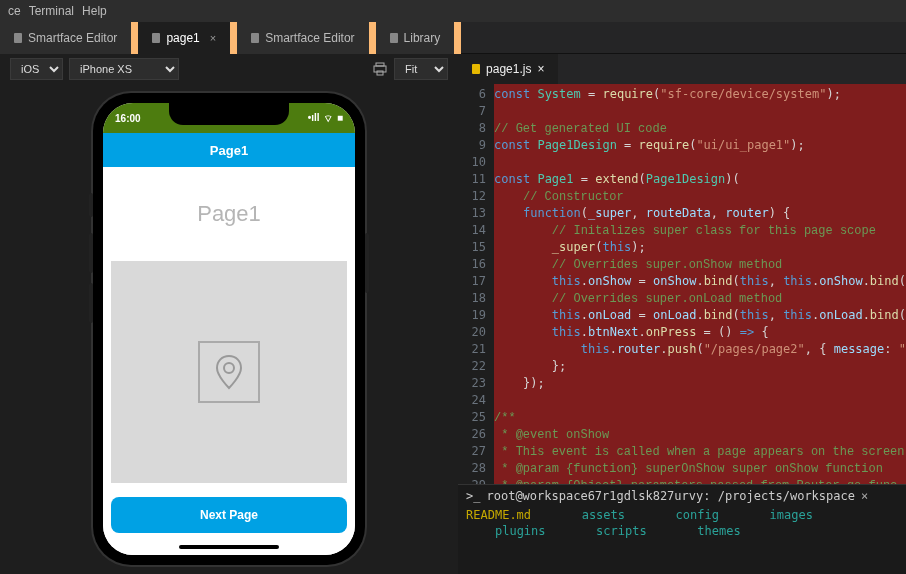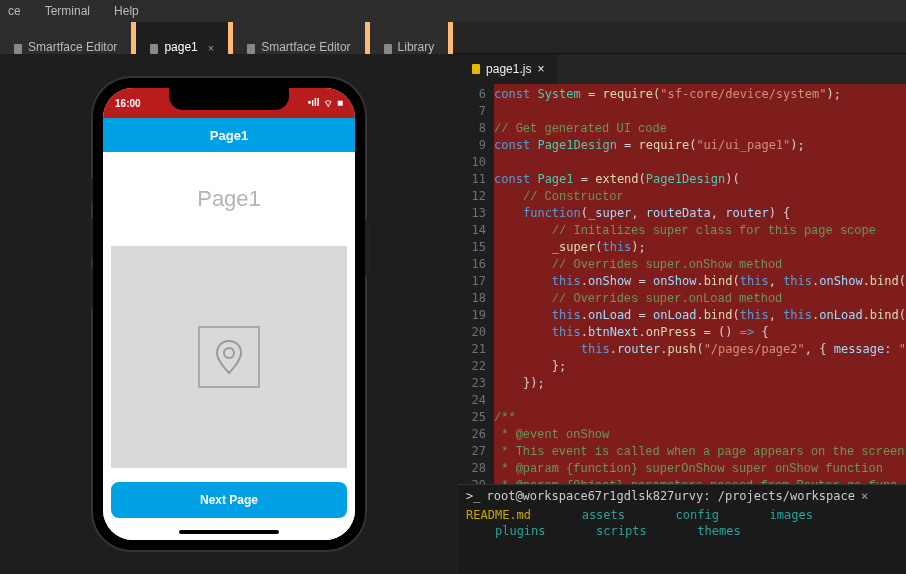--- a/index.html
+++ b/index.html
@@ -8,37 +8,37 @@
   background: #1e1e1e;
   font-family: "Segoe UI", Arial, sans-serif;
   color: #ccc;
   font-size: 12px;
   overflow: hidden;
 }
 .menubar {
   background: #2d2d2d;
   height: 22px;
   display: flex; align-items: center;
-  padding: 0 8px; gap: 24px;
+  padding: 0 8px; gap: 8px;
   color: #bbb;
 }
 .menubar span { cursor: pointer; }
 .tabbar {
   background: #252526;
   height: 32px;
   display: flex; align-items: center;
   border-bottom: 1px solid #111;
 }
 .tab {
   height: 32px;
   padding: 0 14px;
-  display: flex; align-items: flex-end; gap: 6px;
+  display: flex; align-items: center; gap: 6px;
   background: #2d2d2d;
   color: #bbb;
-  border-right: 5px solid #fdba74;
+  border-right: 7px solid #fdba74;
   cursor: pointer;
 }
 .tab.active { background: #1e1e1e; color: #fff; }
 .tab .close { font-size: 11px; color: #999; margin-left: 4px; }
 .file-icon {
   display: inline-block;
   width: 8px; height: 10px;
   background: #888;
   border-radius: 1px;
   position: relative;
@@ -106,21 +106,21 @@
   position: absolute;
   background: #222;
   border-radius: 2px;
 }
 .side-btn.l1 { left: -4px; top: 100px; width: 4px; height: 24px; }
 .side-btn.l2 { left: -4px; top: 140px; width: 4px; height: 40px; }
 .side-btn.l3 { left: -4px; top: 190px; width: 4px; height: 40px; }
 .side-btn.r1 { right: -4px; top: 140px; width: 4px; height: 60px; }
 .statusbar {
   height: 30px;
-  background: #b91c1c;
+  background: #4d7c0f;
   display: flex; align-items: center; justify-content: space-between;
   padding: 0 12px;
   color: #fff;
   font-size: 10px;
   font-weight: 600;
 }
 .statusbar .icons { display: flex; gap: 4px; }
 .headerbar {
   height: 34px;
   background: #00a1e4;
@@ -267,20 +267,33 @@
       <span>Smartface Editor</span>
     </div>
     <div class="tab">
       <span class="file-icon"></span>
       <span>Library</span>
     </div>
   </div>
 
 <div class="main">
   <div class="left-pane">
+    <div class="left-toolbar">
+      <select class="dd"><option>iOS</option></select>
+      <select class="dd" style="width:110px"><option>iPhone XS</option></select>
+      <div class="toolbar-spacer"></div>
+      <span class="icon-btn">
+        <svg width="14" height="14" viewBox="0 0 14 14">
+            <rect x="3" y="1" width="8" height="3" fill="none" stroke="#aaa"></rect>
+            <rect x="1" y="4" width="12" height="6" fill="none" stroke="#aaa"></rect>
+            <rect x="4" y="9" width="6" height="4" fill="none" stroke="#aaa"></rect>
+          </svg>
+      </span>
+      <select class="dd" style="width:54px"><option>Fit</option></select>
+    </div>
     <div class="preview-area">
       <div class="phone">
         <div class="side-btn l1"></div>
           <div class="side-btn l2"></div>
           <div class="side-btn l3"></div>
           <div class="side-btn r1"></div>
         <div class="phone-screen">
           <div class="notch"></div>
           <div class="statusbar">
             <span>16:00</span>

